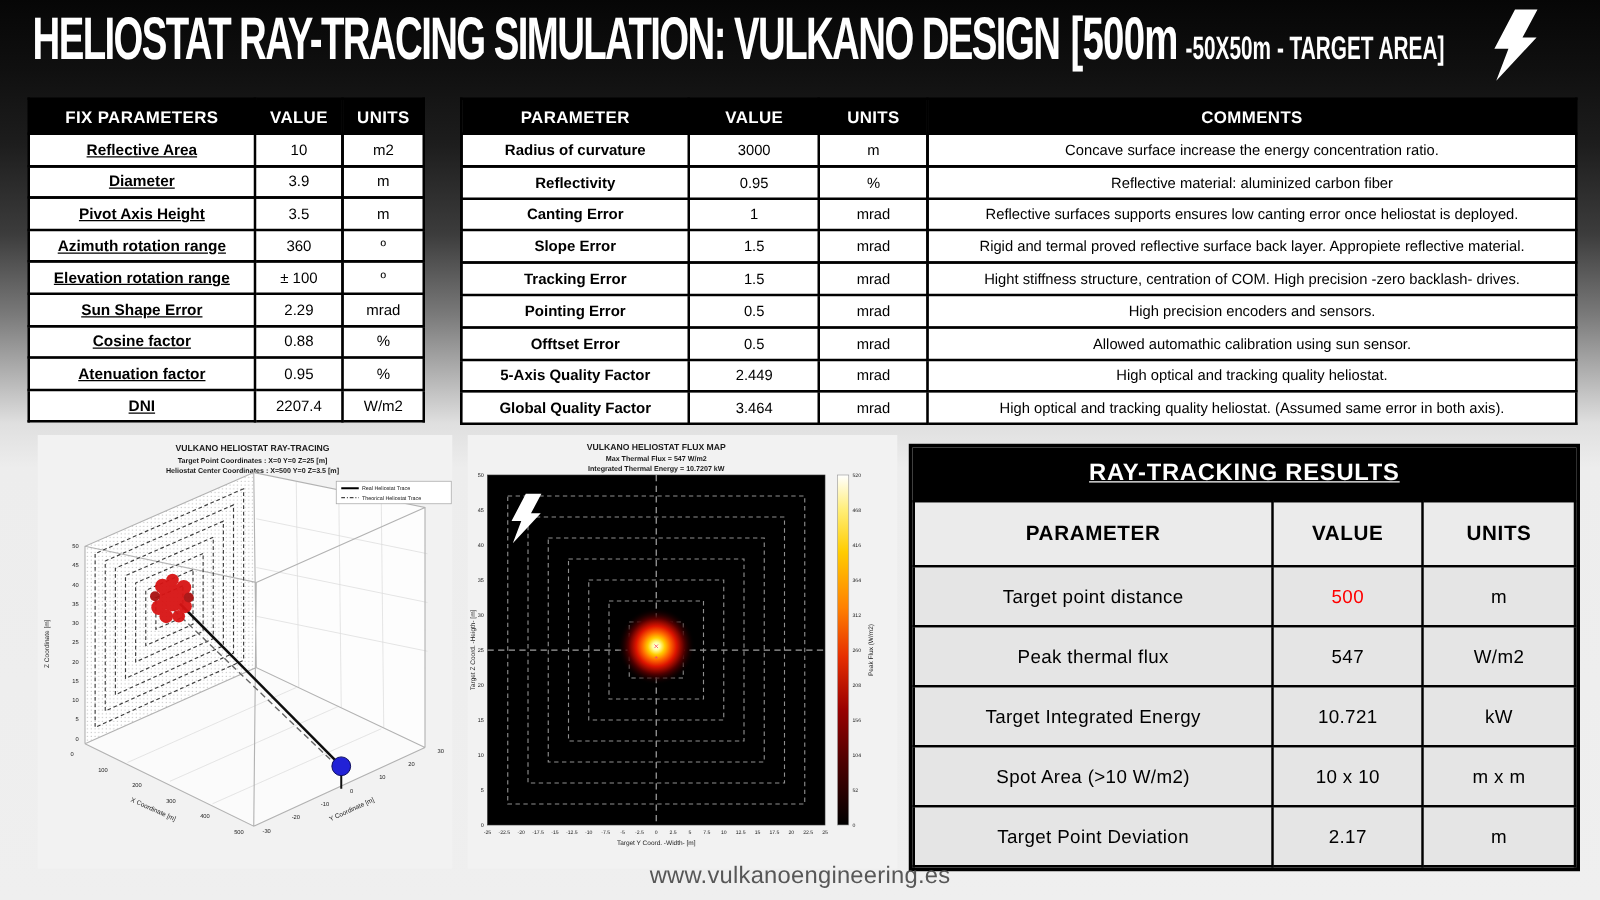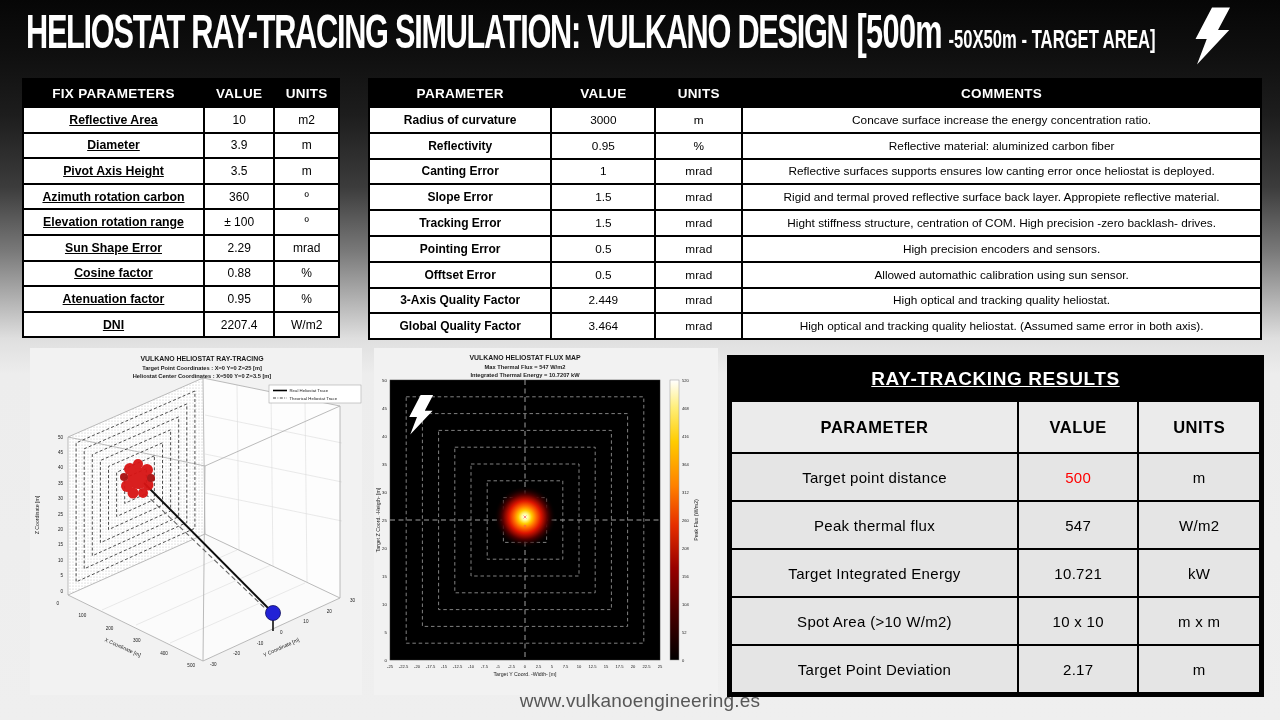--- a/index.html
+++ b/index.html
@@ -89,21 +89,21 @@
           <td class="pname">Diameter</td>
           <td>3.9</td>
           <td>m</td>
         </tr>
         <tr>
           <td class="pname">Pivot Axis Height</td>
           <td>3.5</td>
           <td>m</td>
         </tr>
         <tr>
-          <td class="pname">Azimuth rotation carbon</td>
+          <td class="pname">Azimuth rotation range</td>
           <td>360</td>
           <td>º</td>
         </tr>
         <tr>
           <td class="pname">Elevation rotation range</td>
           <td>± 100</td>
           <td>º</td>
         </tr>
         <tr>
           <td class="pname">Sun Shape Error</td>
@@ -174,21 +174,21 @@
           <td>mrad</td>
           <td class="cmt"><span>High precision encoders and sensors.</span></td>
         </tr>
         <tr>
           <td class="pname">Offtset Error</td>
           <td>0.5</td>
           <td>mrad</td>
           <td class="cmt"><span>Allowed </span><b>automathic calibration</b><span> using sun sensor.</span></td>
         </tr>
         <tr>
-          <td class="pname">3-Axis Quality Factor</td>
+          <td class="pname">5-Axis Quality Factor</td>
           <td>2.449</td>
           <td>mrad</td>
           <td class="cmt"><span>High optical and tracking quality heliostat.</span></td>
         </tr>
         <tr>
           <td class="pname">Global Quality Factor</td>
           <td>3.464</td>
           <td>mrad</td>
           <td class="cmt"><span>High optical and tracking quality heliostat. (Assumed same error in both axis).</span></td>
         </tr>

